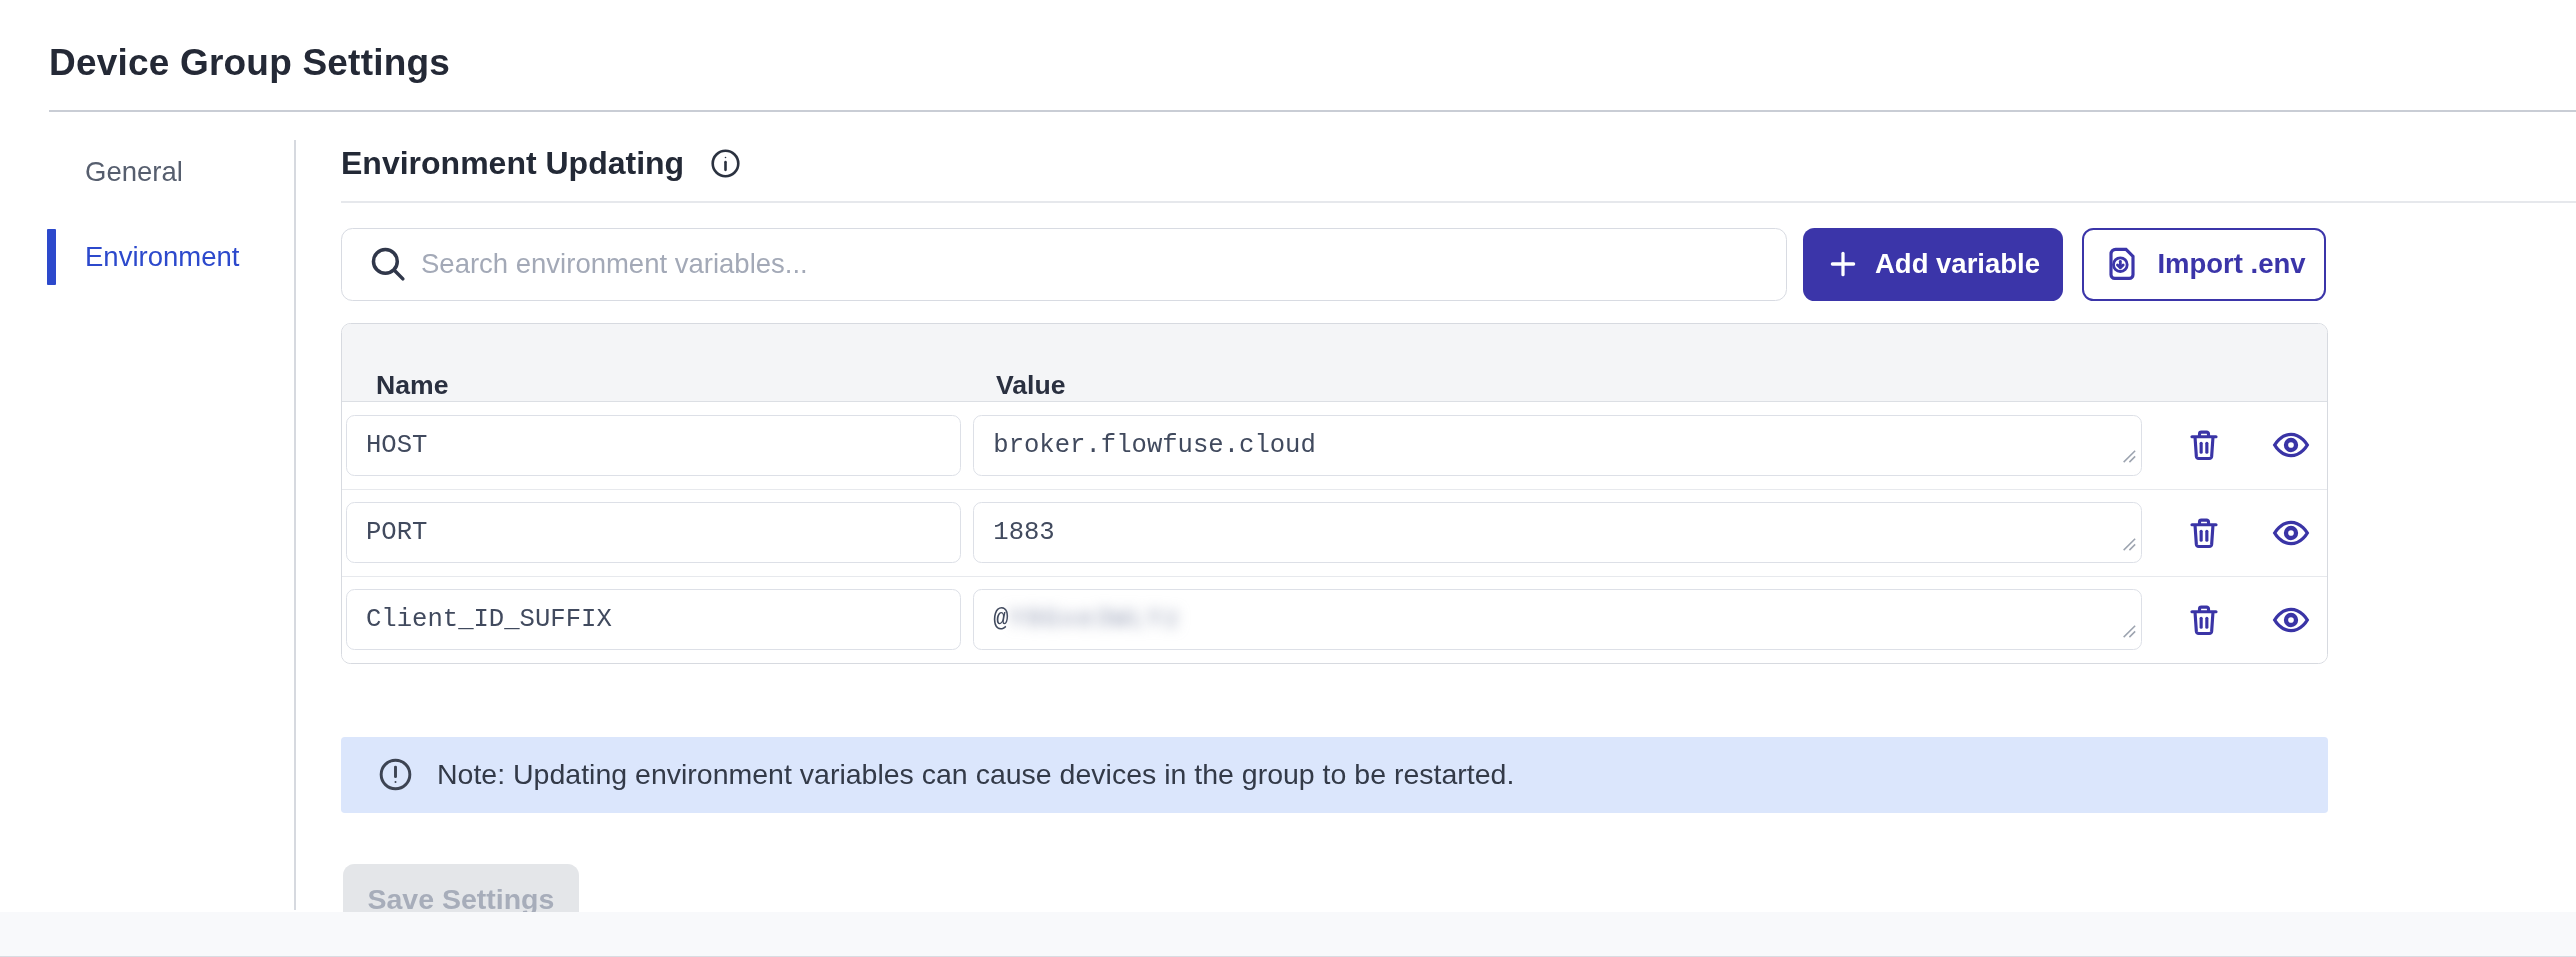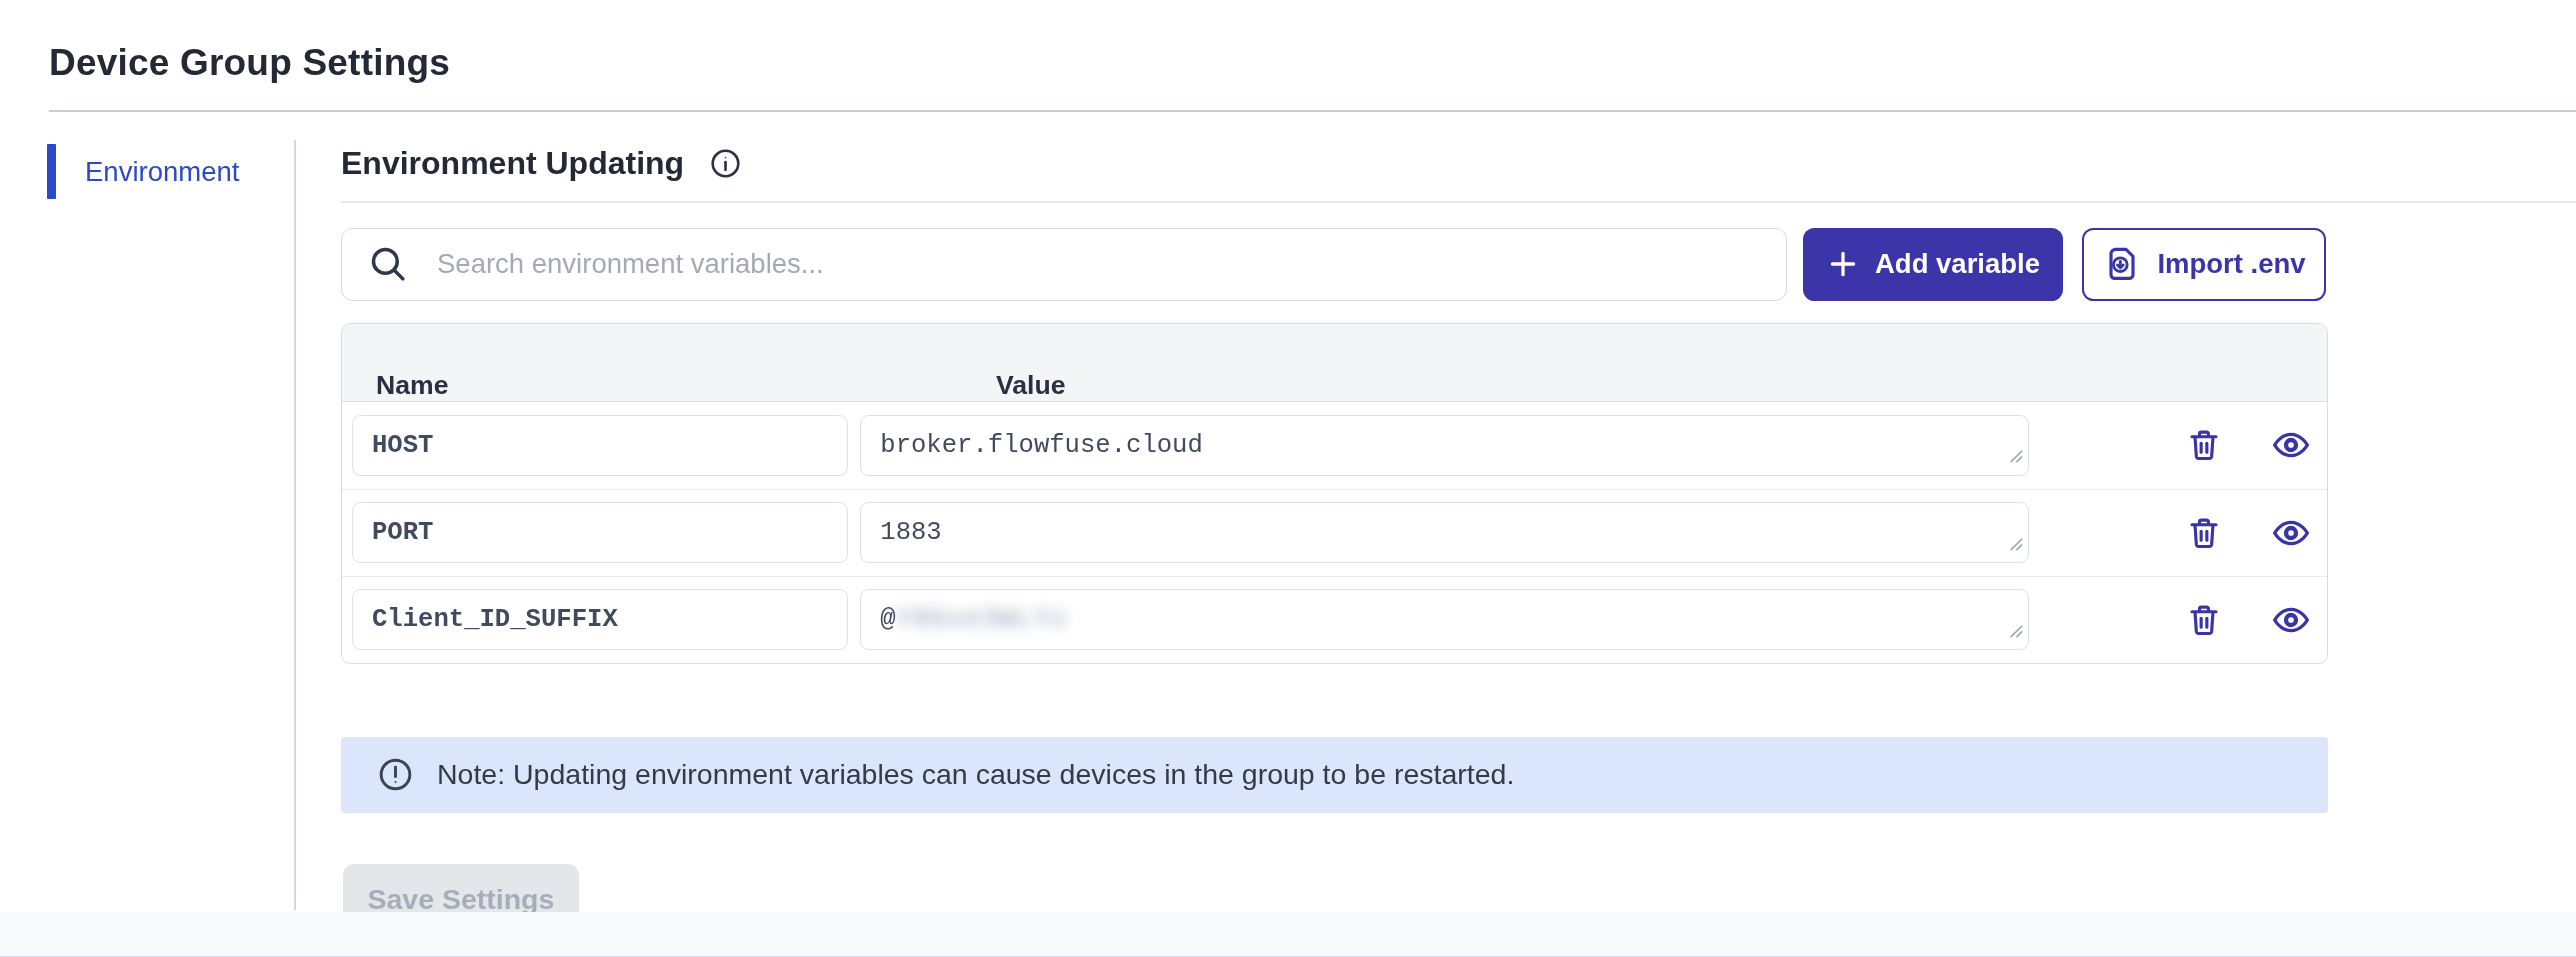--- a/index.html
+++ b/index.html
@@ -49,21 +49,21 @@
   
   .toolbar { margin-top: 25px; display: flex; align-items: stretch; width: 1987px; }
   .search-box {
     flex: none; width: 1446px; height: 73px; background: #fff;
     border: 1.9px solid #d8dbe2; border-radius: 11.4px;
     display: flex; align-items: center; padding: 0 9.5px 0 25px;
   }
   .search-box input {
     border: none; outline: none; flex: 1; height: 100%;
     font-family: "Liberation Sans", sans-serif;
-    font-size: 27.5px; color: #3a4150; background: transparent; margin-left: 28px;
+    font-size: 27.5px; color: #3a4150; background: transparent; margin-left: 12px;
   }
   .search-box input::placeholder { color: #a3a9b7; }
   .btn {
     height: 73px; border-radius: 11.4px; display: flex; align-items: center;
     justify-content: center; gap: 15px; font-size: 27.5px; font-weight: 700;
     cursor: pointer; border: none; font-family: "Liberation Sans", sans-serif;
   }
   .btn-import {
     margin-left: 19px; width: 244px; background: #ffffff;
     border: 2.8px solid #3b35a9; color: #3b35a9;
@@ -81,24 +81,24 @@
     font-size: 26.6px; font-weight: 700; color: #2a3040;
   }
   .th-name { padding-left: 34px; width: 654px; }
   .th-value { padding-left: 0; }
   .trow {
     display: flex; align-items: center; height: 87px; background: #fff;
     position: relative;
   }
   .trow + .trow { border-top: 1.9px solid #e7e9ed; }
   .cell-input {
-    margin-left: 10px; width: 496px; height: 61px;
+    margin-left: 4px; width: 615px; height: 61px;
     border: 1.9px solid #dde0e7; border-radius: 8.5px;
     font-family: "Liberation Mono", monospace; font-size: 25.6px; color: #414a5e;
-    padding: 0 19px; outline: none; background: #fff; font-weight: bold;
+    padding: 0 19px; outline: none; background: #fff;
   }
   .cell-value {
     position: relative; margin-left: 12.3px; width: 1169px; height: 61px;
     border: 1.9px solid #dde0e7; border-radius: 8.5px; background: #fff;
     display: flex; align-items: center; padding: 0 28.5px 0 19px;
     font-family: "Liberation Mono", monospace; font-size: 25.6px; color: #414a5e;
     white-space: nowrap; overflow: hidden;
   }
   .masked {
     display: inline-block; filter: blur(6.6px); color: #8a93ad;
@@ -133,20 +133,21 @@
     background: #f8f9fb; border-bottom: 2.8px solid #d9dce2;
   }
 </style>
 </head>
 <body>
 
 <div class="page-title">Device Group Settings</div>
 <div class="title-divider"></div>
 
 <nav class="sidebar">
+  <div class="side-item">General</div>
   <div class="side-item active">Environment</div>
 </nav>
 
 <div class="v-divider"></div>
 
 <main class="main">
 
   <div class="heading-row">
     <h2 class="main-heading">Environment Updating</h2>
     <span style="display:flex;">

